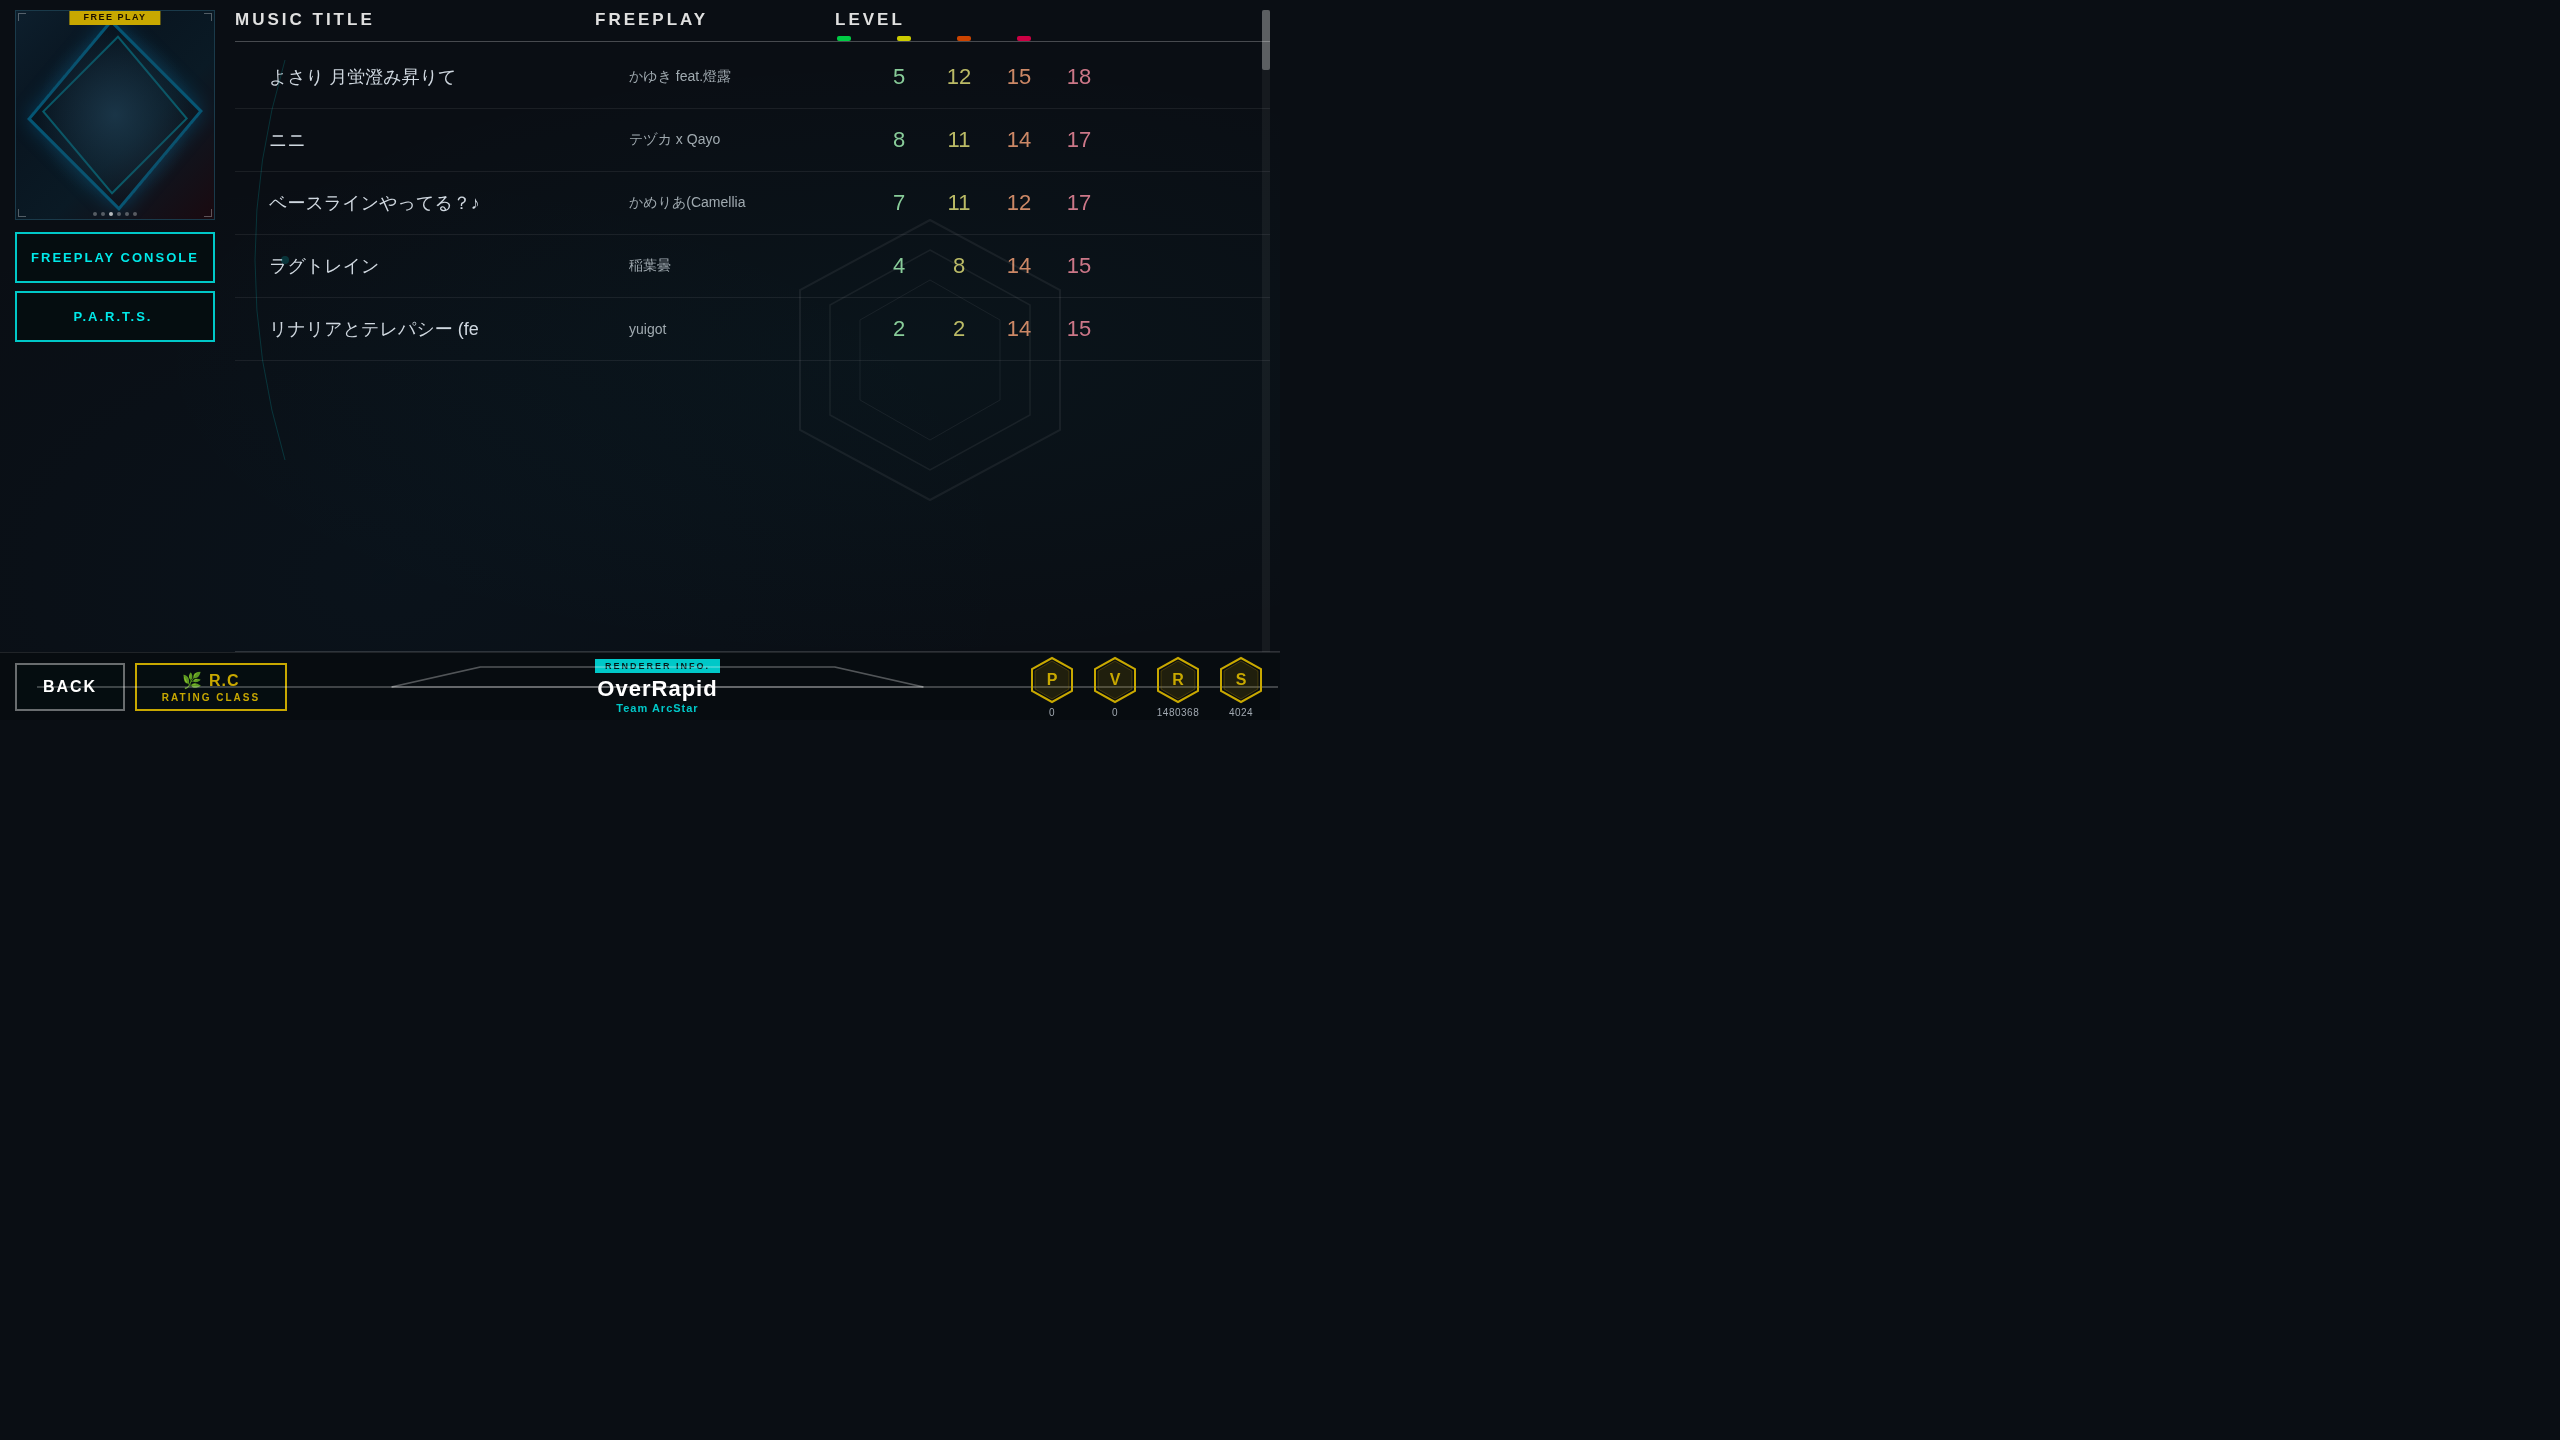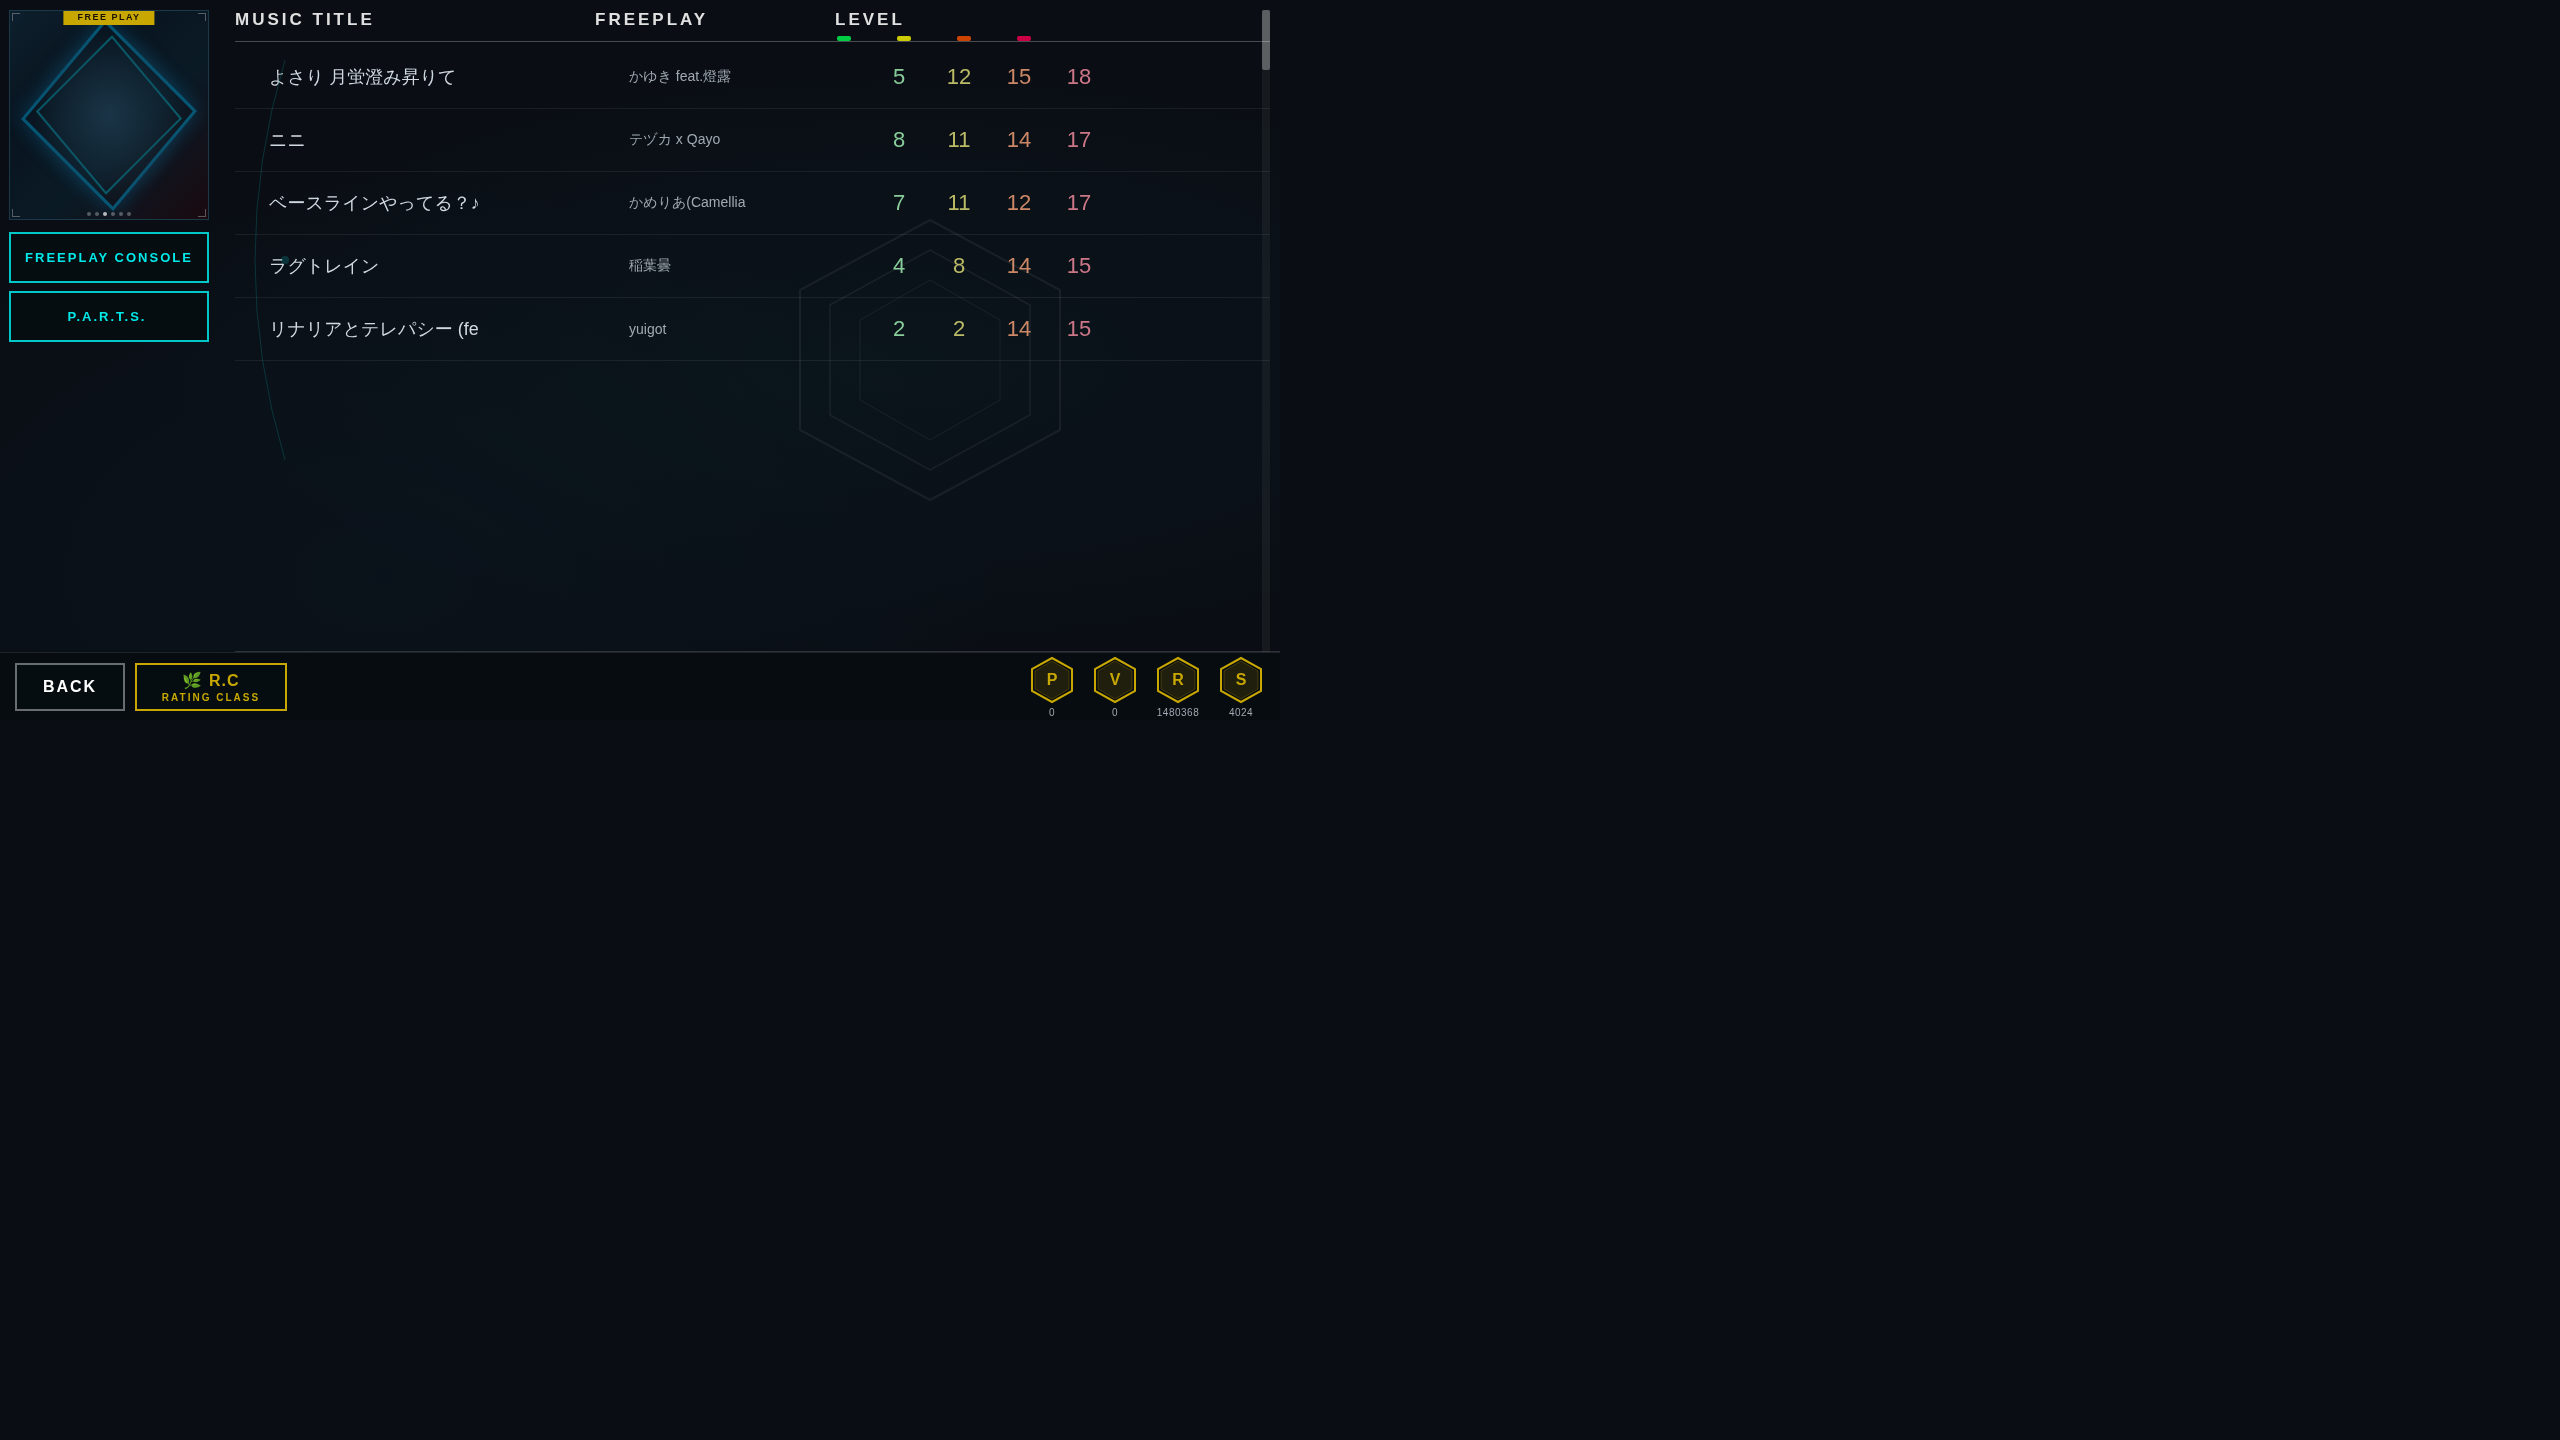--- a/index.html
+++ b/index.html
@@ -21,21 +21,21 @@
       inset: 0;
       background:
         radial-gradient(ellipse at 70% 50%, rgba(0,180,200,0.04) 0%, transparent 60%),
         radial-gradient(ellipse at 30% 80%, rgba(0,100,150,0.05) 0%, transparent 50%);
       pointer-events: none;
     }
 
     
     .left-panel {
       position: absolute;
-      left: 9px;
+      left: 15px;
       top: 10px;
       width: 205px;
     }
 
     .artwork-container {
       position: relative;
       width: 200px;
       height: 210px;
       border: 1px solid #1a3a4a;
       background: linear-gradient(135deg, #0d1f2d 0%, #091520 30%, #0a1a25 60%, #1a0a10 100%);
@@ -543,20 +543,30 @@
   </svg>
 </div>
 
 <div class="bottom-bar">
   <button class="back-btn">BACK</button>
   <button class="rating-class-btn">
     <span class="rc-icon">🌿 R.C</span>
     <span class="rc-label">RATING CLASS</span>
   </button>
 
+  <div class="center-info">
+    <svg style="position:absolute;left:-250px;right:-250px;width:calc(100% + 500px);height:50px;top:50%;transform:translateY(-50%);pointer-events:none;" viewBox="0 0 700 50" xmlns="http://www.w3.org/2000/svg" preserveAspectRatio="none">
+      <polyline points="0,25 200,25 250,5 380,5" fill="none" stroke="rgba(255,255,255,0.3)" stroke-width="1.5"></polyline>
+      <polyline points="700,25 500,25 450,5 380,5" fill="none" stroke="rgba(255,255,255,0.3)" stroke-width="1.5"></polyline>
+      <line x1="200" y1="25" x2="500" y2="25" stroke="rgba(255,255,255,0.5)" stroke-width="1.5"></line>
+    </svg>
+    <div class="renderer-badge">RENDERER INFO.</div>
+    <div class="renderer-name">OverRapid</div>
+    <div class="renderer-team">Team ArcStar</div>
+  </div>
 
   <div class="score-badges" id="score-badges-container">
       <div class="score-badge">
         <div class="badge-hexagon">
           <svg viewBox="0 0 48 48" width="48" height="48">
             <polygon points="24,2 44,13 44,35 24,46 4,35 4,13" fill="none" stroke="#c8a800" stroke-width="2"></polygon>
             <polygon points="24,5 41,15 41,33 24,43 7,33 7,15" fill="rgba(180,140,0,0.15)" stroke="rgba(180,140,0,0.3)" stroke-width="1"></polygon>
           </svg>
           <span class="badge-letter" style="color: rgb(200, 168, 0);">P</span>
         </div>

